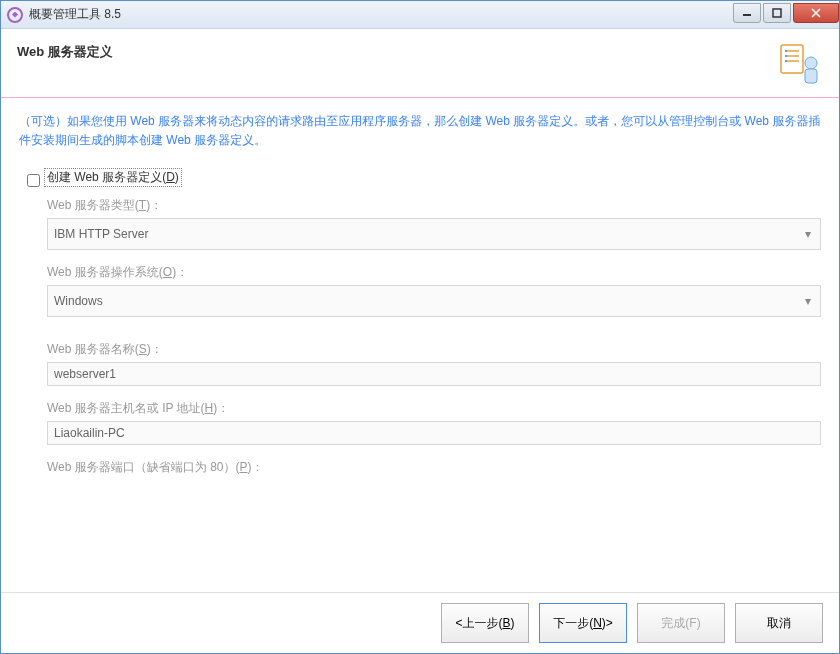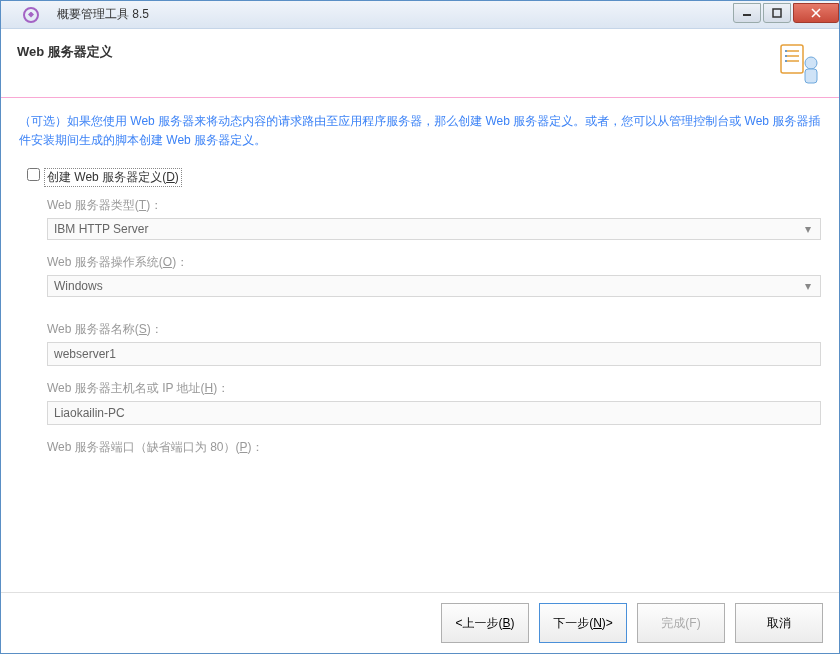--- a/index.html
+++ b/index.html
@@ -1,39 +1,39 @@
 <!DOCTYPE html>
 <html><head>
 <meta charset="utf-8">
 <style>
 * { box-sizing: border-box; margin: 0; padding: 0; }
 body { font-family: "Microsoft YaHei", Arial, sans-serif; font-size: 12px; color: #333; background: #fff; }
 .window { width: 840px; height: 654px; border: 1px solid #5a8fc5; display: flex; flex-direction: column; background: #fff; }
-.titlebar { height: 28px; background: linear-gradient(#f0f4fa, #dce6f2); display: flex; align-items: center; padding: 0 0 0 22px; border-bottom: 1px solid #c5d5e8; gap: 12px; }
+.titlebar { height: 28px; background: linear-gradient(#f0f4fa, #dce6f2); display: flex; align-items: center; padding: 0 0 0 6px; border-bottom: 1px solid #c5d5e8; }
 .titlebar-icon { width: 16px; height: 16px; border-radius: 50%; border: 2px solid #a463c4; display: flex; align-items: center; justify-content: center; margin-right: 6px; }
 .titlebar-icon::before { content: ""; width: 6px; height: 6px; background: #a463c4; clip-path: polygon(50% 0, 100% 50%, 50% 100%, 0 50%); }
 .titlebar-text { flex: 1; color: #333; font-size: 12px; }
 .win-controls { display: flex; height: 20px; margin-top: -4px; }
 .win-btn { width: 28px; height: 20px; margin-left: 2px; display: flex; align-items: center; justify-content: center; border: 1px solid #9aa; border-radius: 0 0 3px 3px; background: linear-gradient(#eef2f7, #d5dde8); cursor: default; }
 .win-btn.close { width: 46px; background: linear-gradient(#e67a6a, #c94b3b); border-color: #a03a2e; }
 .win-btn svg { display: block; }
 
 .header { display: flex; align-items: flex-start; padding: 12px 16px 8px; border-bottom: 1px solid #f9a8d4; background: #fff; }
 .header-title { font-size: 13px; font-weight: bold; flex: 1; padding-top: 2px; }
 .header-icon { width: 48px; height: 48px; display: flex; align-items: center; justify-content: center; }
 
 .content { flex: 1; padding: 14px 18px; overflow: auto; }
 .desc { color: #3b82f6; line-height: 1.6; margin-bottom: 18px; }
-.checkbox-row { display: flex; align-items: flex-start; margin-bottom: 10px; margin-left: 8px; }
+.checkbox-row { display: flex; align-items: flex-end; margin-bottom: 10px; margin-left: 8px; }
 .checkbox-row input { margin-right: 4px; }
 .checkbox-row label { border: 1px dotted #888; padding: 0 2px; }
 .form-group { margin-left: 28px; margin-bottom: 14px; }
 .form-label { color: #999; margin-bottom: 4px; display: block; }
 .form-field { width: 100%; height: 24px; padding: 8px 6px; border: 1px solid #d8d8d8; background: #fafafa; color: #666; font-size: 12px; font-family: inherit; }
-.form-select { width: 100%; height: 22px; border: 1px solid #d8d8d8; background: #fafafa; display: flex; align-items: center; justify-content: space-between; padding: 0 4px 0 6px; color: #666; }
+.form-select { width: 100%; height: 32px; border: 1px solid #d8d8d8; background: #fafafa; display: flex; align-items: center; justify-content: space-between; padding: 0 4px 0 6px; color: #666; }
 .dropdown-arrow { width: 16px; height: 16px; display: flex; align-items: center; justify-content: center; color: #888; }
 
 .footer { border-top: 1px solid #e0e0e0; padding: 10px 16px; display: flex; justify-content: flex-end; gap: 10px; background: #fff; }
 .btn { min-width: 88px; height: 40px; border: 1px solid #b0b0b0; background: linear-gradient(#fdfdfd, #ececec); font-size: 12px; cursor: default; padding: 0 12px; font-family: inherit; }
 .btn.primary { border: 1.5px solid #4a90d9; }
 .btn:disabled { color: #aaa; }
 .u { text-decoration: underline; }
 </style>
 </head>
 <body>

